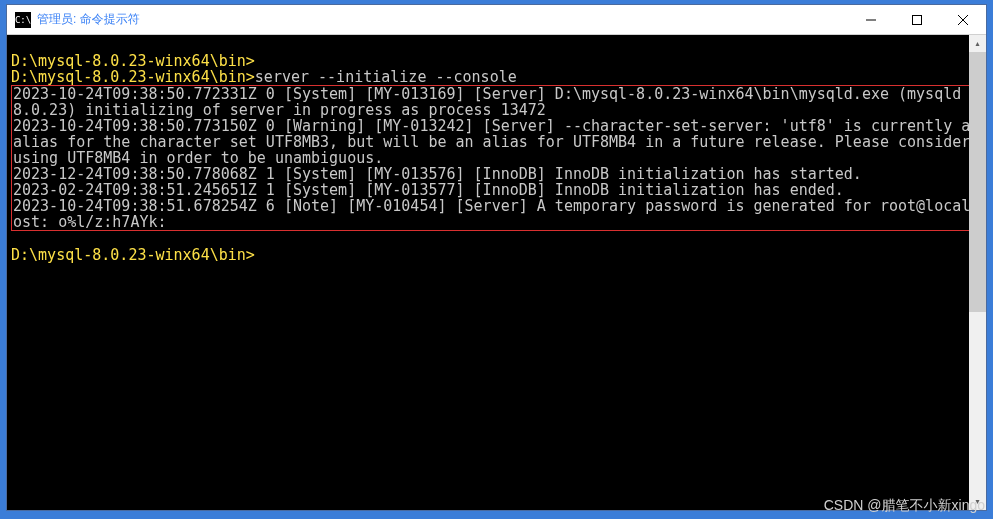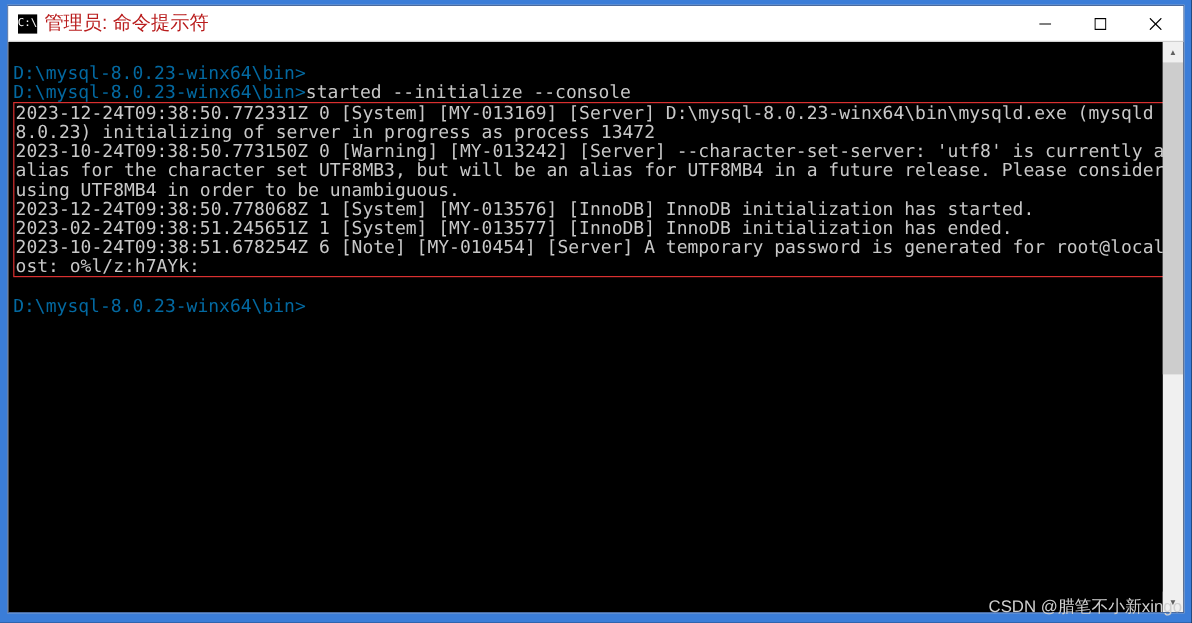--- a/index.html
+++ b/index.html
@@ -36,22 +36,22 @@
       background: #000;
       color: #fff;
       font-size: 9px;
       display: flex;
       align-items: center;
       justify-content: center;
       font-family: monospace;
     }
     .titlebar-text {
       margin-left: 6px;
-      font-size: 16px;
-      color: #b91c1c;
+      font-size: 12px;
+      color: #3b82f6;
     }
     .win-controls {
       margin-left: auto;
       display: flex;
       height: 100%;
     }
     .win-btn {
       width: 46px;
       height: 100%;
       display: flex;
@@ -68,21 +68,21 @@
     }
     .terminal-inner {
       padding: 2px 4px;
       font-family: "NSimSun", "SimSun", Consolas, monospace;
       font-size: 15px;
       line-height: 16px;
       color: #c8c8c8;
       white-space: pre-wrap;
       word-break: break-all;
     }
-    .prompt-line { color: #0369a1; }
+    .prompt-line { color: #fde047; }
     .highlight-box {
       border: 1px solid #d93030;
       margin: 0;
       padding: 0 1px;
     }
     .scrollbar {
       position: absolute;
       right: 0;
       top: 0;
       bottom: 0;
@@ -141,22 +141,22 @@
             <line x1="0" y1="0" x2="10" y2="10" stroke="#000" stroke-width="1"></line>
             <line x1="10" y1="0" x2="0" y2="10" stroke="#000" stroke-width="1"></line>
           </svg>
       </div>
     </div>
   </div>
 
   <div class="terminal">
     <div class="terminal-inner">
 <span class="prompt-line">D:\mysql-8.0.23-winx64\bin&gt;</span>
-<span class="prompt-line">D:\mysql-8.0.23-winx64\bin&gt;</span><span>started --initialize --console</span>
-<div class="highlight-box"><span>2023-12-24T09:38:50.772331Z 0 [System] [MY-013169] [Server] D:\mysql-8.0.23-winx64\bin\mysqld.exe (mysqld 8.0.23) initializing of server in progress as process 13472</span>
+<span class="prompt-line">D:\mysql-8.0.23-winx64\bin&gt;</span><span>server --initialize --console</span>
+<div class="highlight-box"><span>2023-10-24T09:38:50.772331Z 0 [System] [MY-013169] [Server] D:\mysql-8.0.23-winx64\bin\mysqld.exe (mysqld 8.0.23) initializing of server in progress as process 13472</span>
 <span>2023-10-24T09:38:50.773150Z 0 [Warning] [MY-013242] [Server] --character-set-server: 'utf8' is currently an alias for the character set UTF8MB3, but will be an alias for UTF8MB4 in a future release. Please consider using UTF8MB4 in order to be unambiguous.</span>
 <span>2023-12-24T09:38:50.778068Z 1 [System] [MY-013576] [InnoDB] InnoDB initialization has started.</span>
 <span>2023-02-24T09:38:51.245651Z 1 [System] [MY-013577] [InnoDB] InnoDB initialization has ended.</span>
 <span>2023-10-24T09:38:51.678254Z 6 [Note] [MY-010454] [Server] A temporary password is generated for root@localhost: o%l/z:h7AYk:</span></div><span></span>
 <span class="prompt-line">D:\mysql-8.0.23-winx64\bin&gt;</span>
     </div>
 
     <div class="scrollbar">
       <div class="scroll-btn">
         <span>▴</span>

